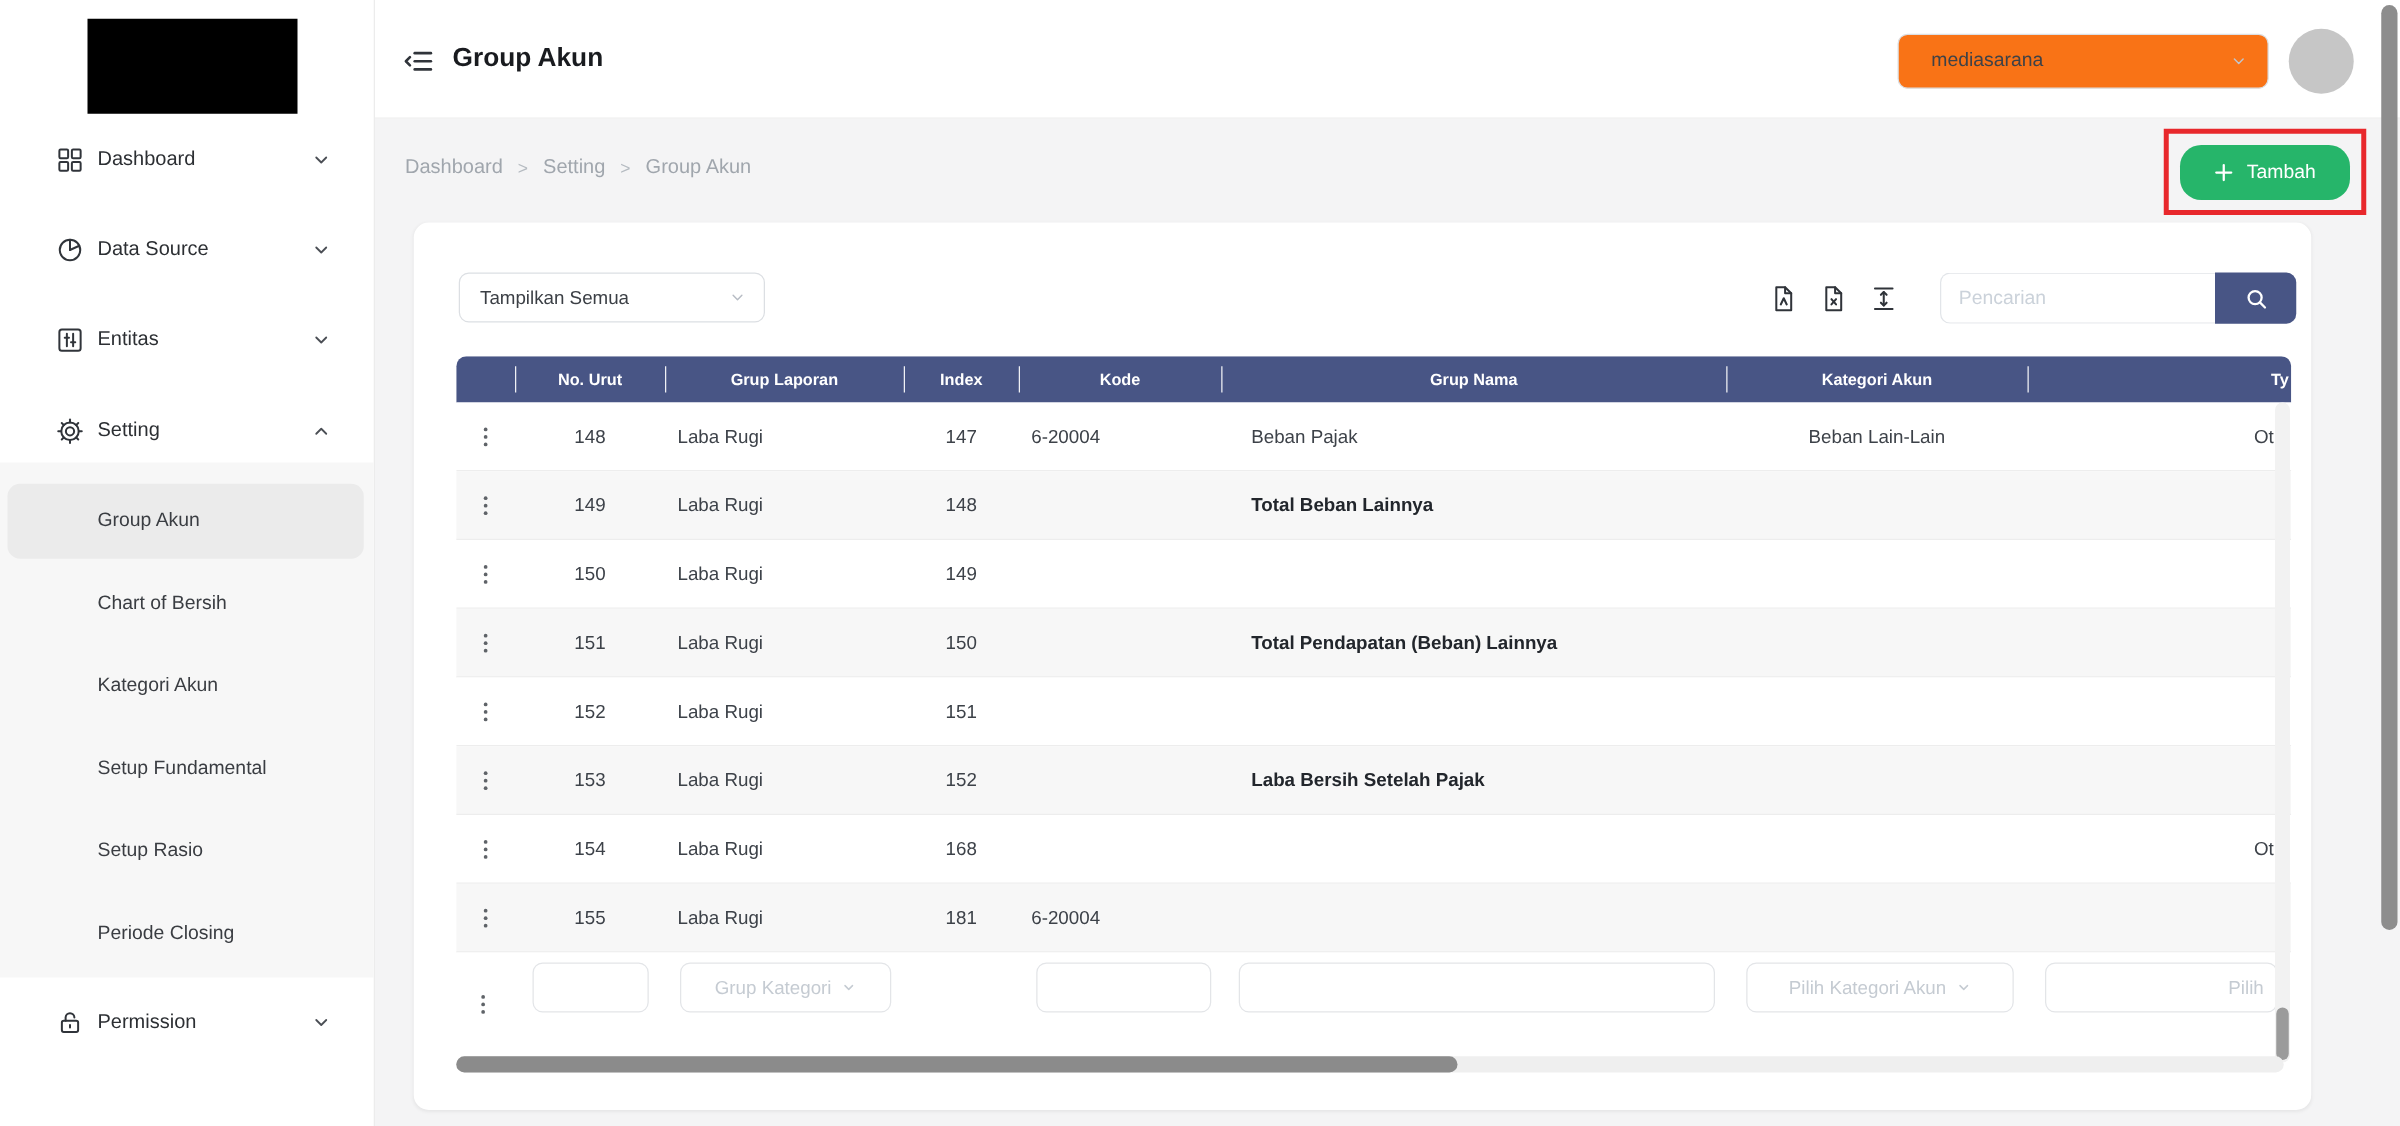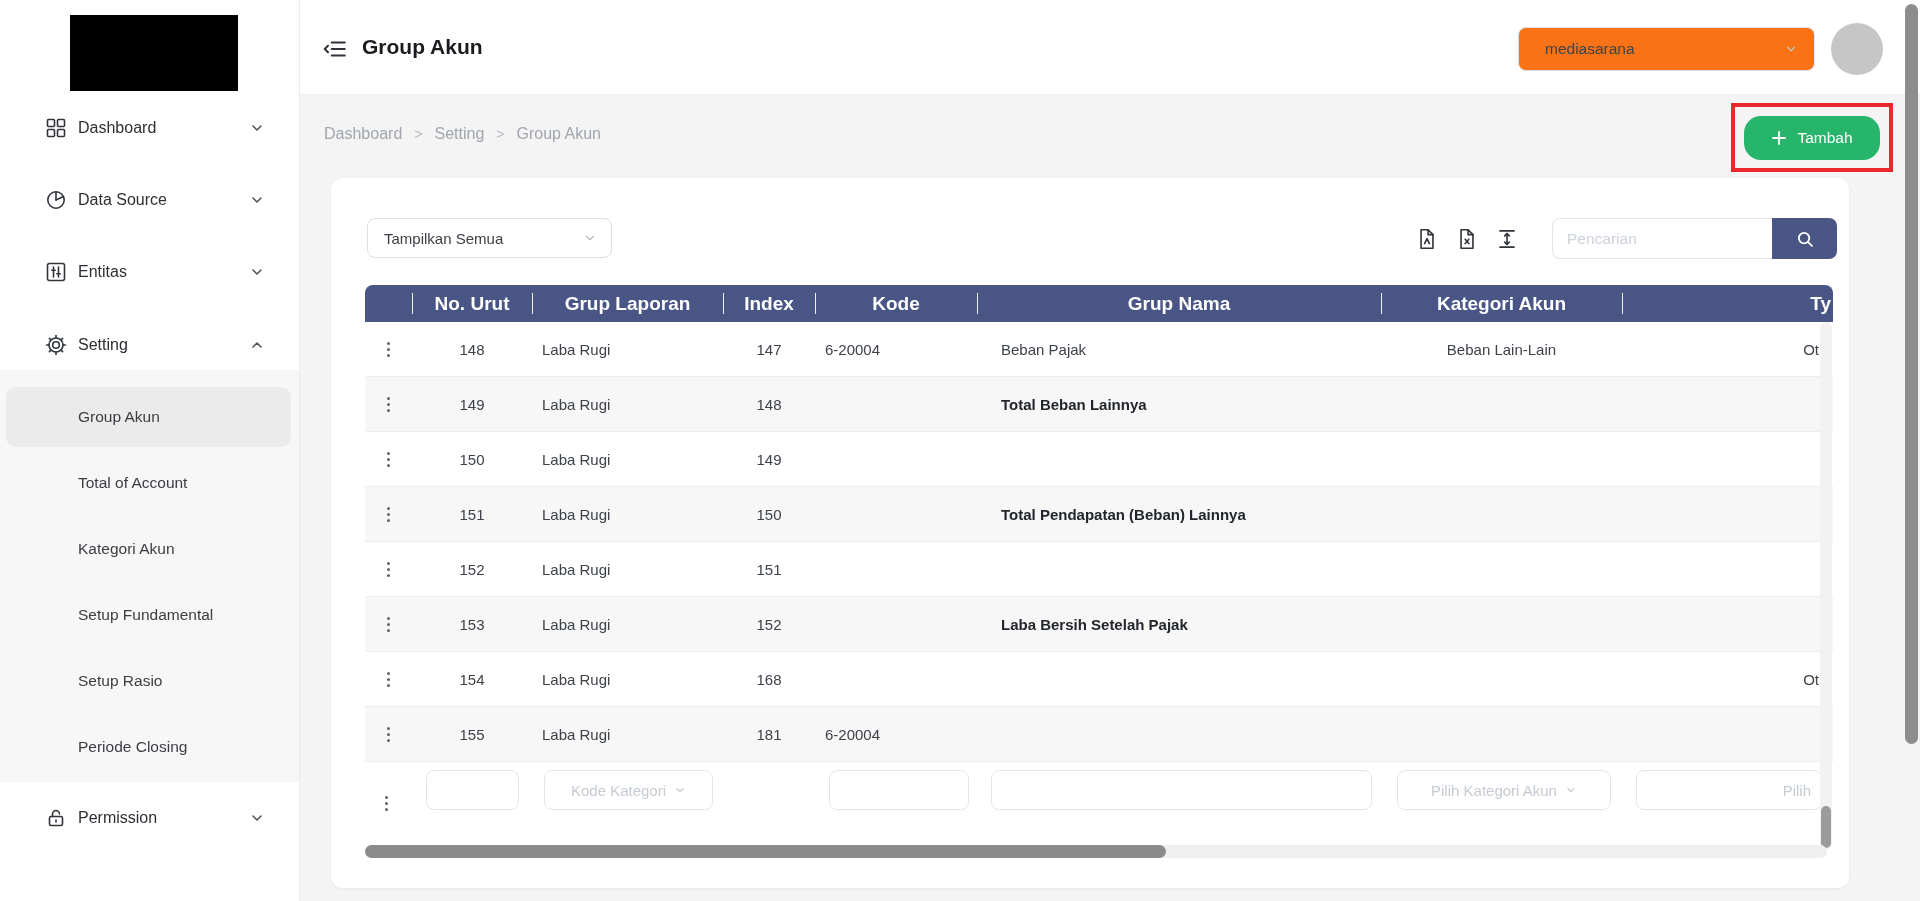--- a/index.html
+++ b/index.html
@@ -52,21 +52,21 @@
 
   .exp-icon{position:absolute;top:48px;width:26px;height:26px;cursor:pointer;}
   .search-wrap{position:absolute;left:1221px;top:40px;height:41px;display:flex;}
   .search-input{width:220px;height:41px;border:1px solid #e2e5e9;border-right:none;border-radius:8px 0 0 8px;padding:0 14px;font-size:15.5px;font-family:"Liberation Sans",sans-serif;color:#0f766e;outline:none;}
   .search-input::placeholder{color:#cbd2da;}
   .search-btn{width:65px;height:41px;background:var(--indigo);border:none;border-radius:0 8px 8px 0;display:flex;align-items:center;justify-content:center;cursor:pointer;}
 
   
   .tviewport{position:absolute;left:34px;top:107px;width:1468px;height:553px;overflow:hidden;}
   .thead{display:flex;height:37px;background:var(--indigo);border-radius:8px 8px 0 0;}
-  .hc{position:relative;display:flex;align-items:center;justify-content:center;color:#fff;font-size:19px;font-weight:600;}
+  .hc{position:relative;display:flex;align-items:center;justify-content:center;color:#fff;font-size:13px;font-weight:600;}
   .hc.sep::before{content:"";position:absolute;left:0;top:8px;bottom:8px;width:1px;background:rgba(255,255,255,.92);}
   .w-dots{width:47px;}.w-no{width:120px;}.w-lap{width:191px;}.w-idx{width:92px;}.w-kode{width:162px;}.w-nama{width:404px;}.w-kat{width:241px;}.w-type{flex:1;}
 
   .trow{display:flex;height:55px;border-bottom:1px solid #ededed;font-size:15px;color:#3d4249;background:#fff;}
   .trow:nth-child(even){background:var(--stripe);}
   .c{display:flex;align-items:center;justify-content:center;}
   .c.left{justify-content:flex-start;padding-left:10px;}
   .c.nama{justify-content:flex-start;padding-left:24px;}
   .c.type{justify-content:flex-end;padding-right:14px;}
   .hc.type{justify-content:flex-end;padding-right:2px;}
@@ -165,21 +165,21 @@
     <span class="nlabel">Setting</span>
     <span class="nchev">
       <svg viewBox="0 0 24 24" fill="none" stroke="#4b4f55" stroke-width="2.2" stroke-linecap="round" stroke-linejoin="round">
           <polyline points="6,15 12,9 18,15"></polyline>
         </svg>
     </span>
   </div>
 
   <div class="sub-pill"></div>
   <div class="sub-item" style="top:402px;font-weight:500">Group Akun</div>
-  <div class="sub-item" style="top:468px">Total of Account</div>
+  <div class="sub-item" style="top:468px">Chart of Bersih</div>
   <div class="sub-item" style="top:534px">Kategori Akun</div>
   <div class="sub-item" style="top:600px">Setup Fundamental</div>
   <div class="sub-item" style="top:666px">Setup Rasio</div>
   <div class="sub-item" style="top:732px">Periode Closing</div>
 
   <div class="nav-item" style="top:796px">
     <span class="nicon">
       <svg viewBox="0 0 24 24" fill="none" stroke="#30343a" stroke-width="1.6" stroke-linecap="round" stroke-linejoin="round">
           <rect x="5.5" y="10.5" width="13" height="9" rx="1.5"></rect>
           <path d="M8.5 10.5 V8 a3.5 3.5 0 0 1 7 0"></path>
@@ -429,21 +429,21 @@
         </div>
 
       <div class="filterrow">
         <span class="vdots">
             <i></i>
             <i></i>
             <i></i>
           </span>
         <input class="f-input" style="left: 61px; width: 93px;">
         <div class="sel f-sel" style="left:179px;width:169px">
-          <span class="ph">Kode Kategori</span>
+          <span class="ph">Grup Kategori</span>
           <span style="width:12px;height:12px">
             <svg viewBox="0 0 24 24" fill="none" stroke="#c5cbd2" stroke-width="2.4" stroke-linecap="round" stroke-linejoin="round">
                 <polyline points="6,9 12,15 18,9"></polyline>
               </svg>
           </span>
         </div>
         <input class="f-input" style="left: 464px; width: 140px;">
         <input class="f-input" style="left: 626px; width: 381px;">
         <div class="sel f-sel" style="left:1032px;width:214px">
           <span class="ph">Pilih Kategori Akun</span>

